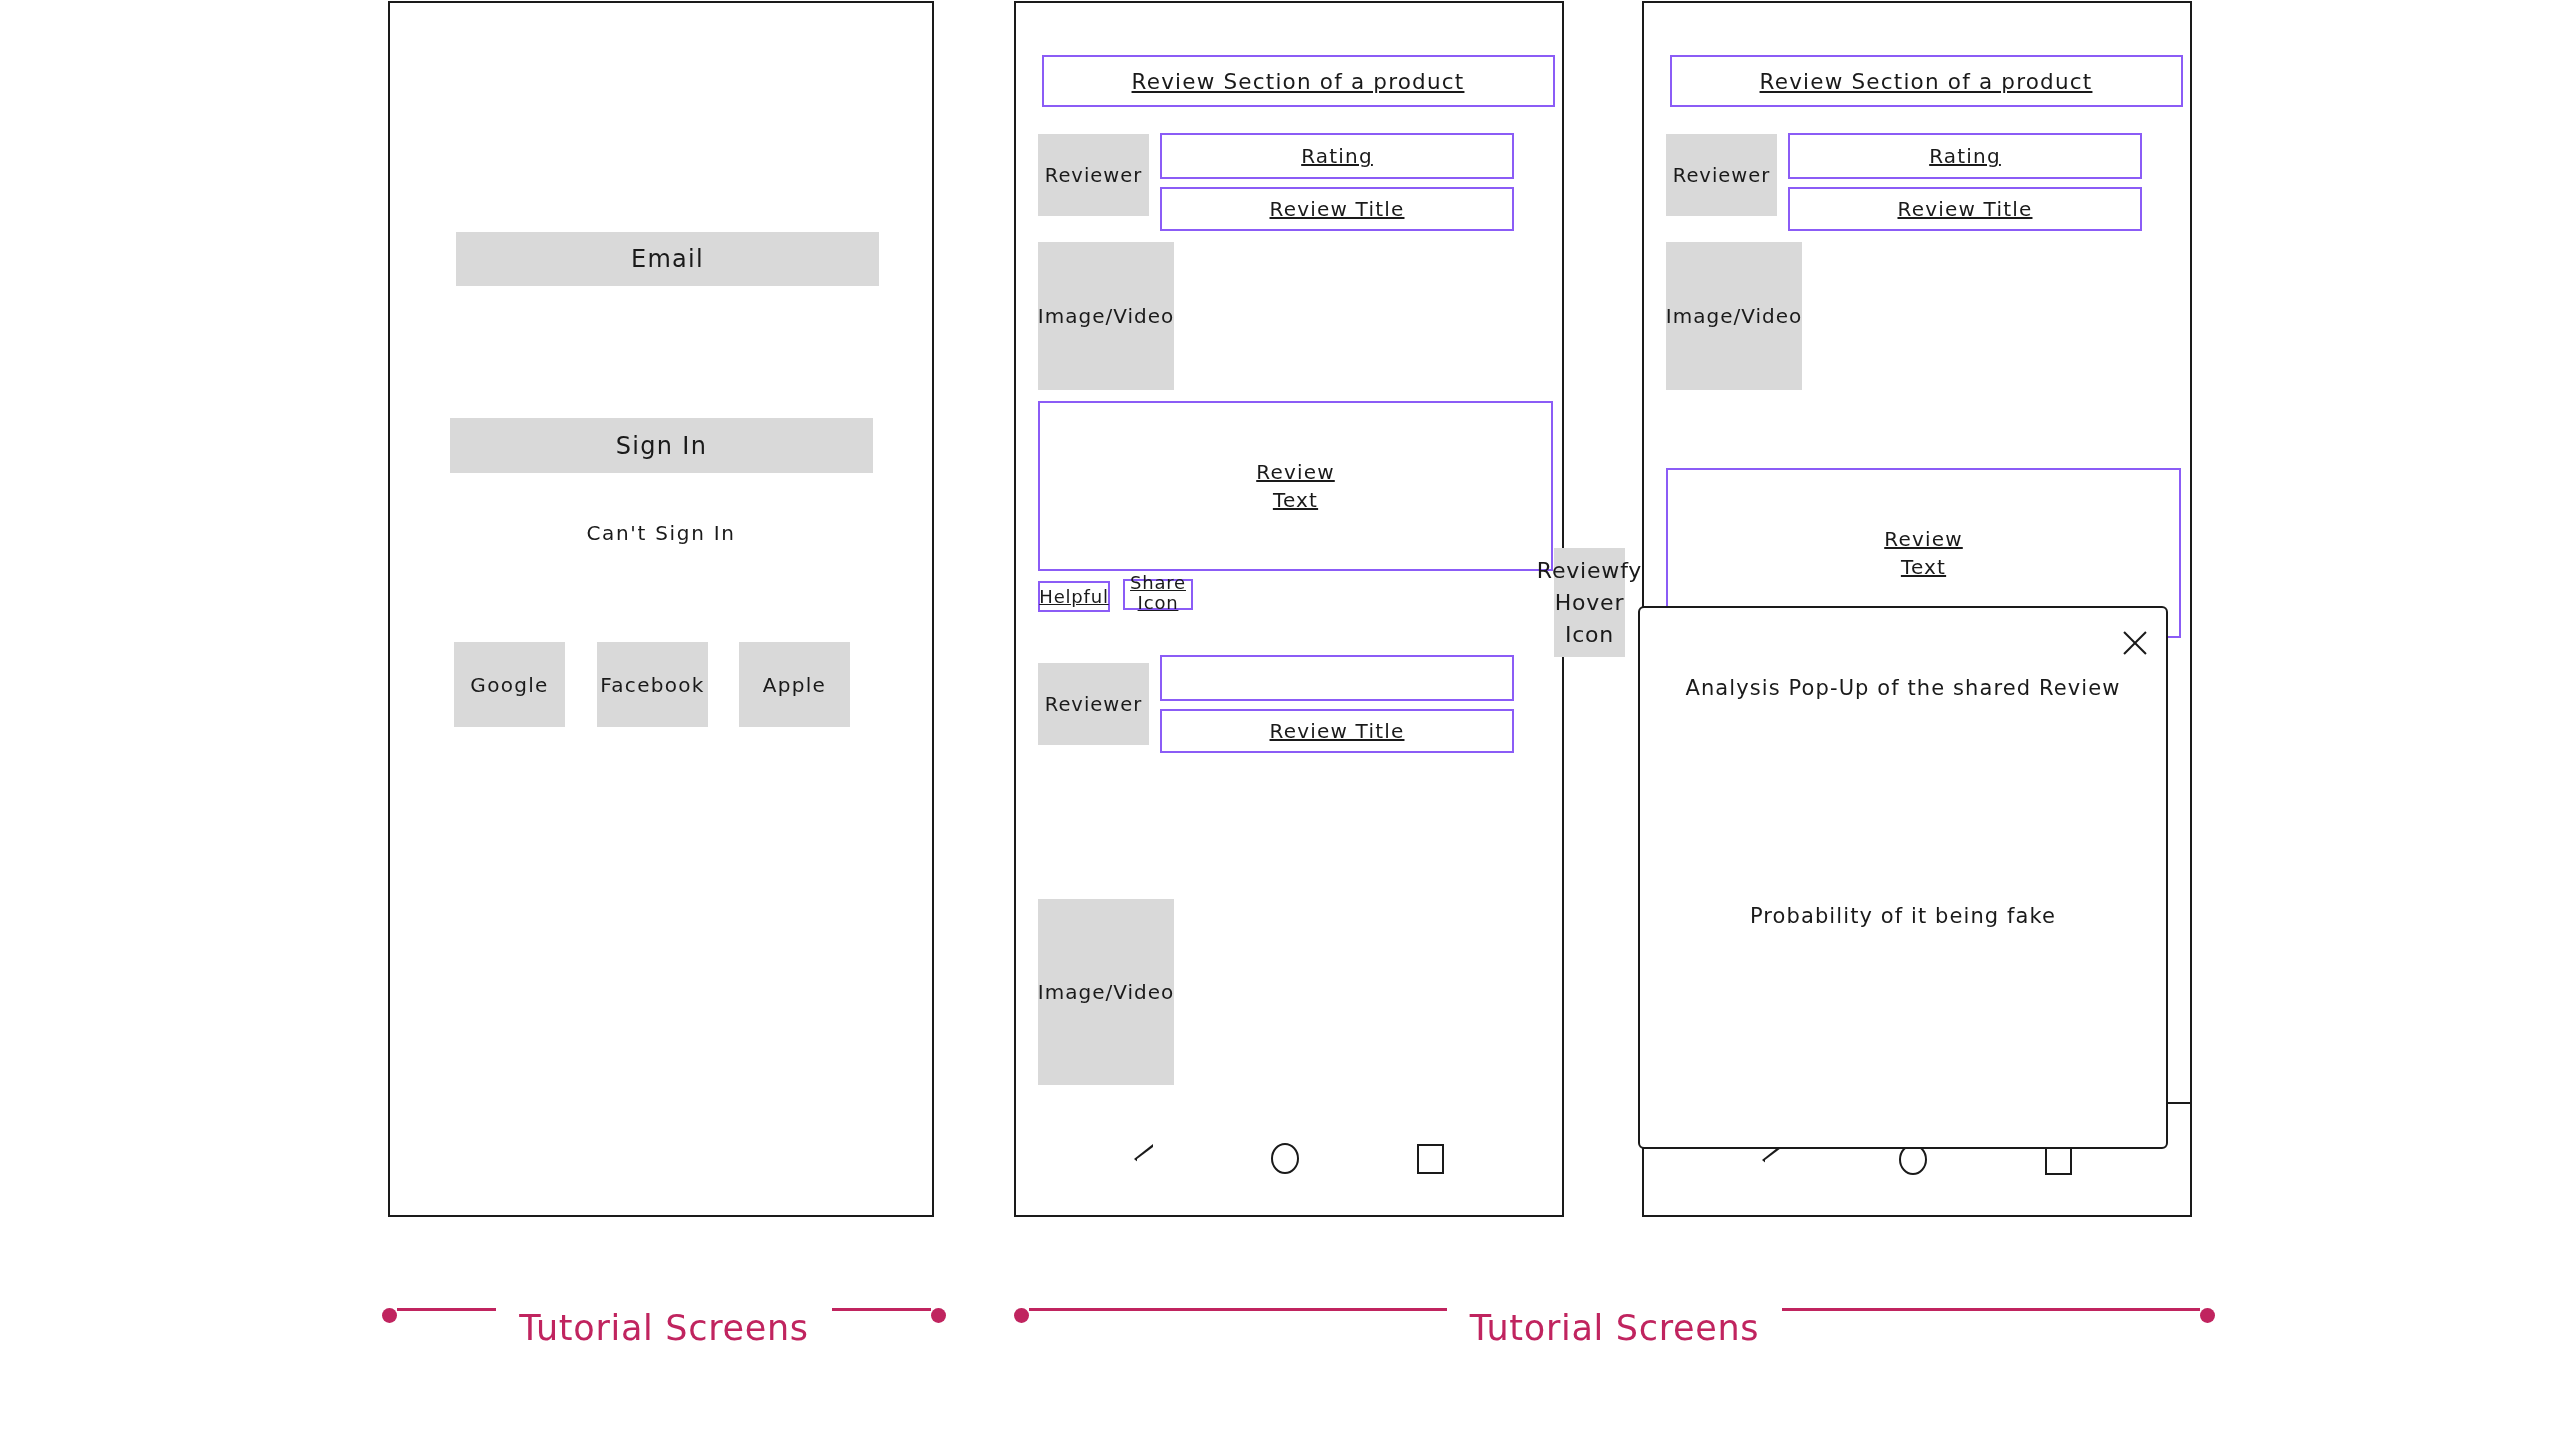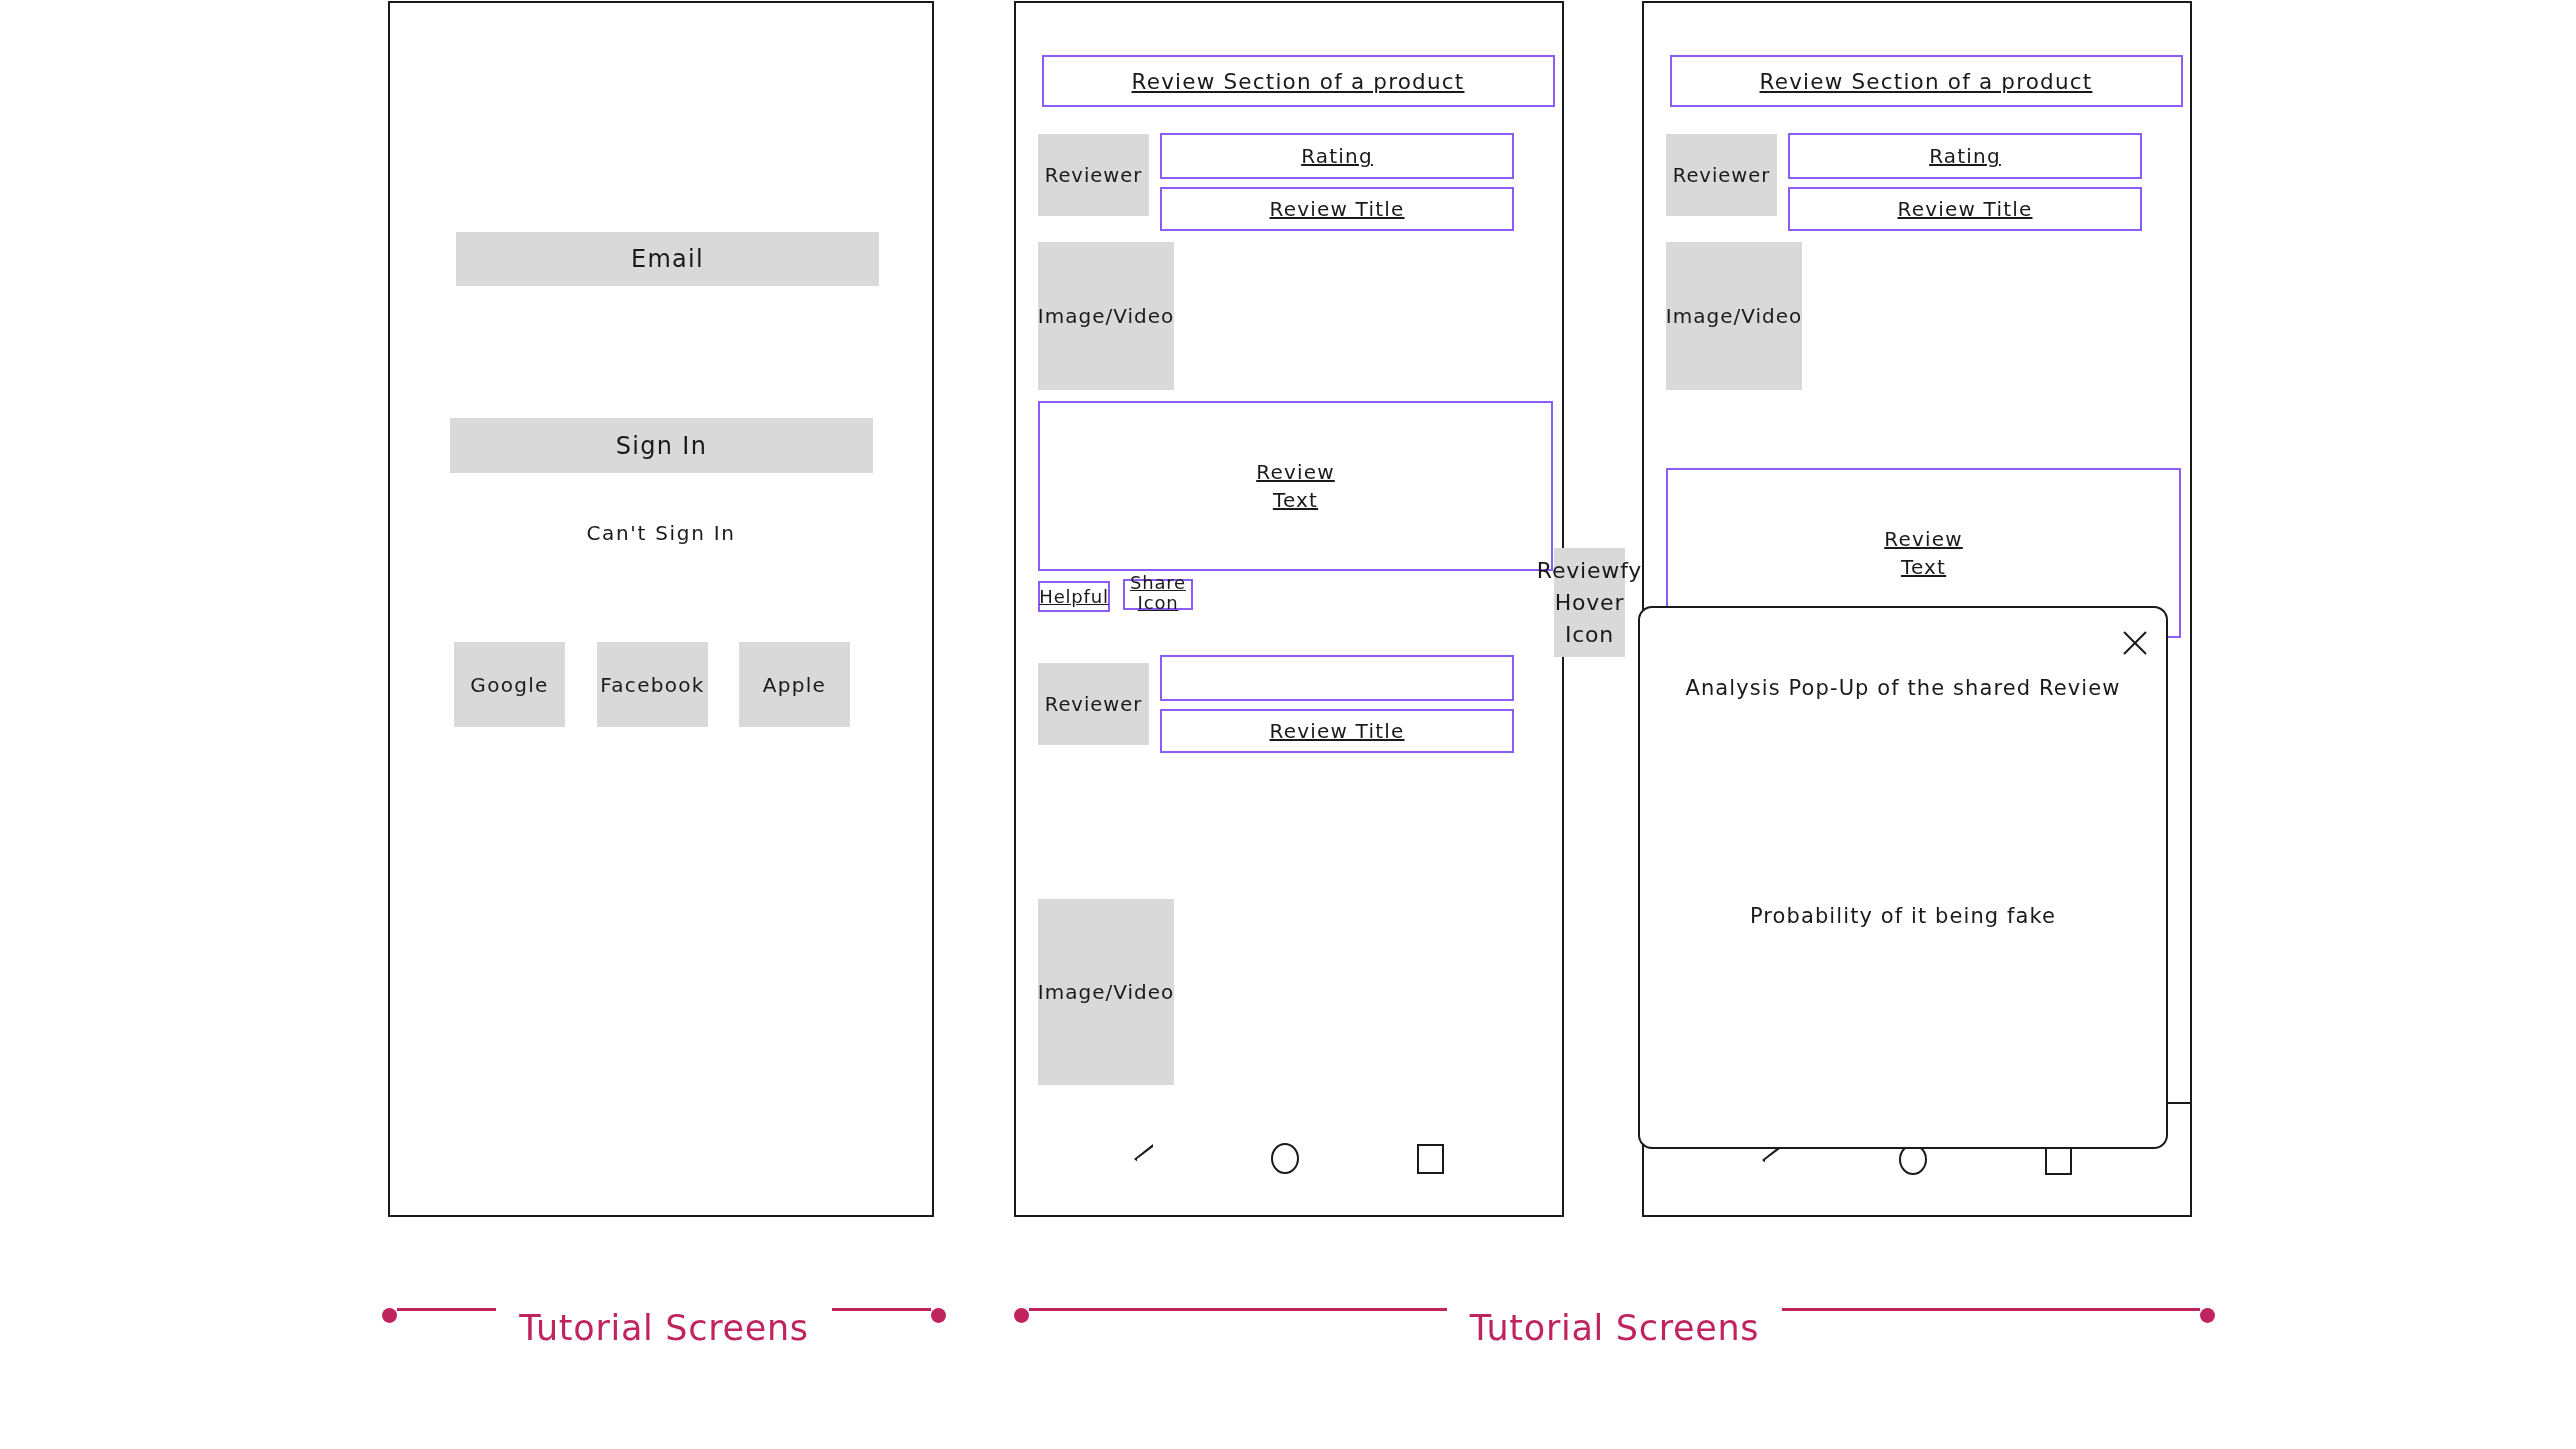--- a/index.html
+++ b/index.html
@@ -118,21 +118,21 @@
     width: 27px; height: 29.5px;
     border: 2px solid #1a1a1a;
     box-sizing: border-box;
   }
 
   
   .popup {
     position: absolute;
     background: #ffffff;
     border: 2px solid #1a1a1a;
-    border-radius: 14px;
+    border-radius: 6px;
     box-sizing: border-box;
   }
   .popup-close {
     position: absolute;
     width: 31px; height: 31px;
     cursor: pointer;
   }
   .popup-close::before,
   .popup-close::after {
     content: "";

